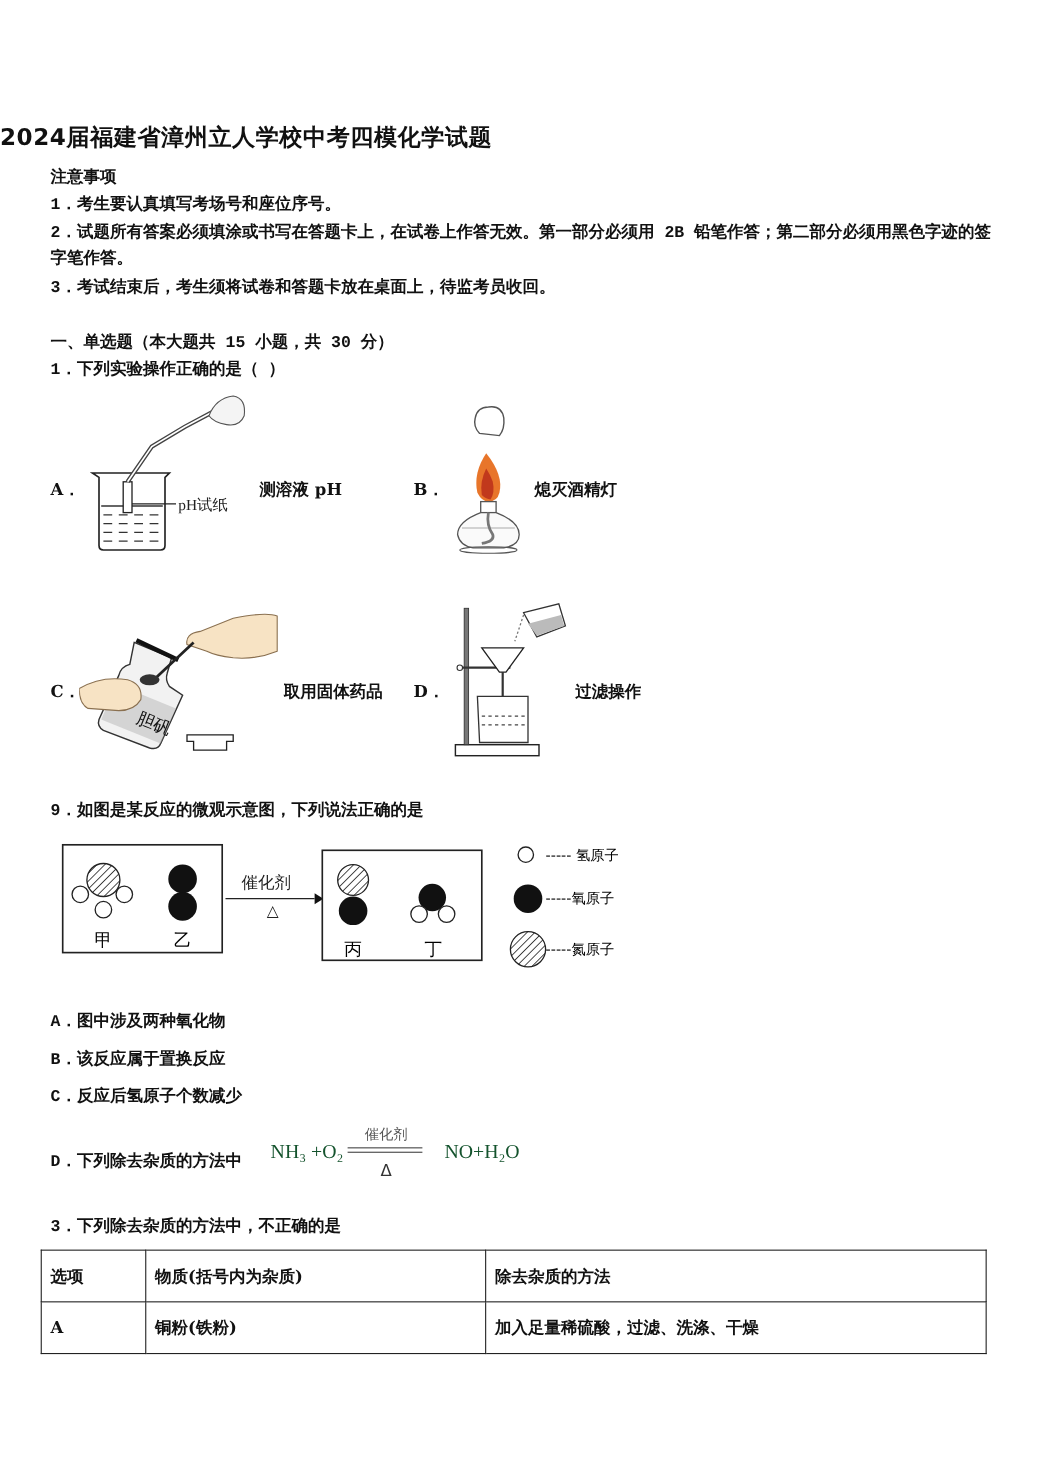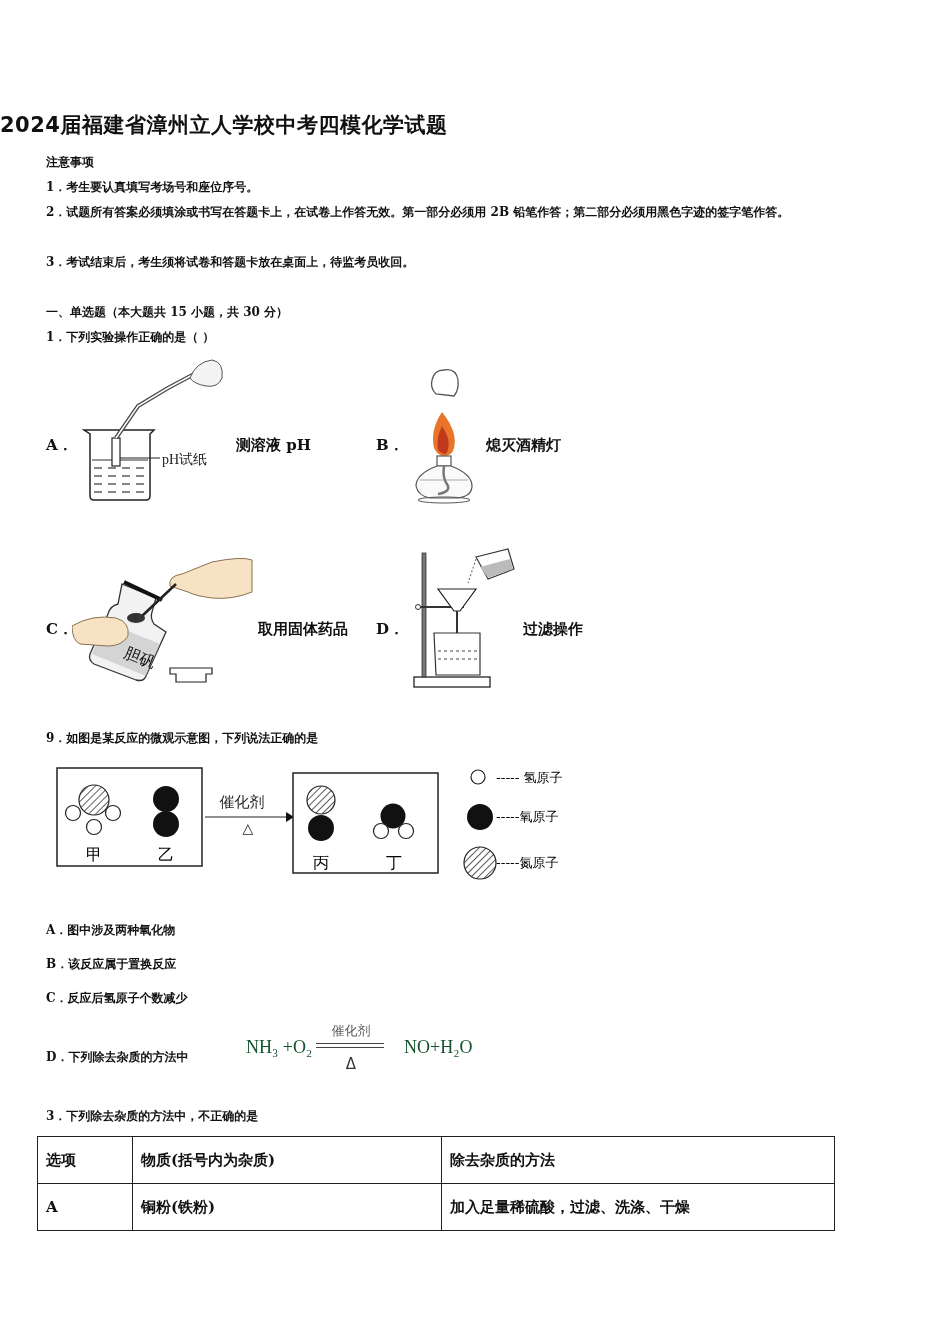--- a/index.html
+++ b/index.html
@@ -1,25 +1,25 @@
 <!DOCTYPE html>
 <html><head>
 <meta charset="utf-8">
 <style>
   html, body { margin: 0; padding: 0; background: #ffffff; }
   body { width: 950px; height: 1344px; position: relative; overflow: hidden;
          font-family: "DejaVu Serif", "Liberation Serif", serif; color: #111; }
   .abs { position: absolute; }
   .title { left: 0; width: 950px; top: 111px; text-align: left;
            font-family: "DejaVu Sans", "Liberation Sans", sans-serif; font-weight: bold; font-size: 21px; letter-spacing: 0.5px; }
-  .txt { font-size: 12px; line-height: 24px; font-weight: bold; white-space: nowrap; }
+  .txt { font-size: 15px; line-height: 24px; font-weight: bold; white-space: nowrap; font-family: Liberation Mono, monospace; }
   .notice-2 { white-space: normal; width: 862px; }
   .opt-label { font-size: 15px; font-weight: bold; }
   .cap { font-size: 15px; font-weight: bold; }
-  table.q3 { border-collapse: collapse; position: absolute; left: 37px; top: 1136px; width: 798px; }
+  table.q3 { border-collapse: collapse; position: absolute; left: 37px; top: 1136px; width: 860px; }
   table.q3 td { border: 1.5px solid #222; height: 46px; padding: 0 8px; font-size: 15px; font-weight: bold; vertical-align: middle; }
   .eq { font-family: "Liberation Serif", "DejaVu Serif", serif; font-size: 18px; color: #14532d; }
 </style>
 </head>
 <body>
 
 <div class="abs title">2024届福建省漳州立人学校中考四模化学试题</div>
 
 <div class="abs txt" style="left:46px; top:150px;">注意事项</div>
 <div class="abs txt" style="left:46px; top:175px;">1．考生要认真填写考场号和座位序号。</div>

